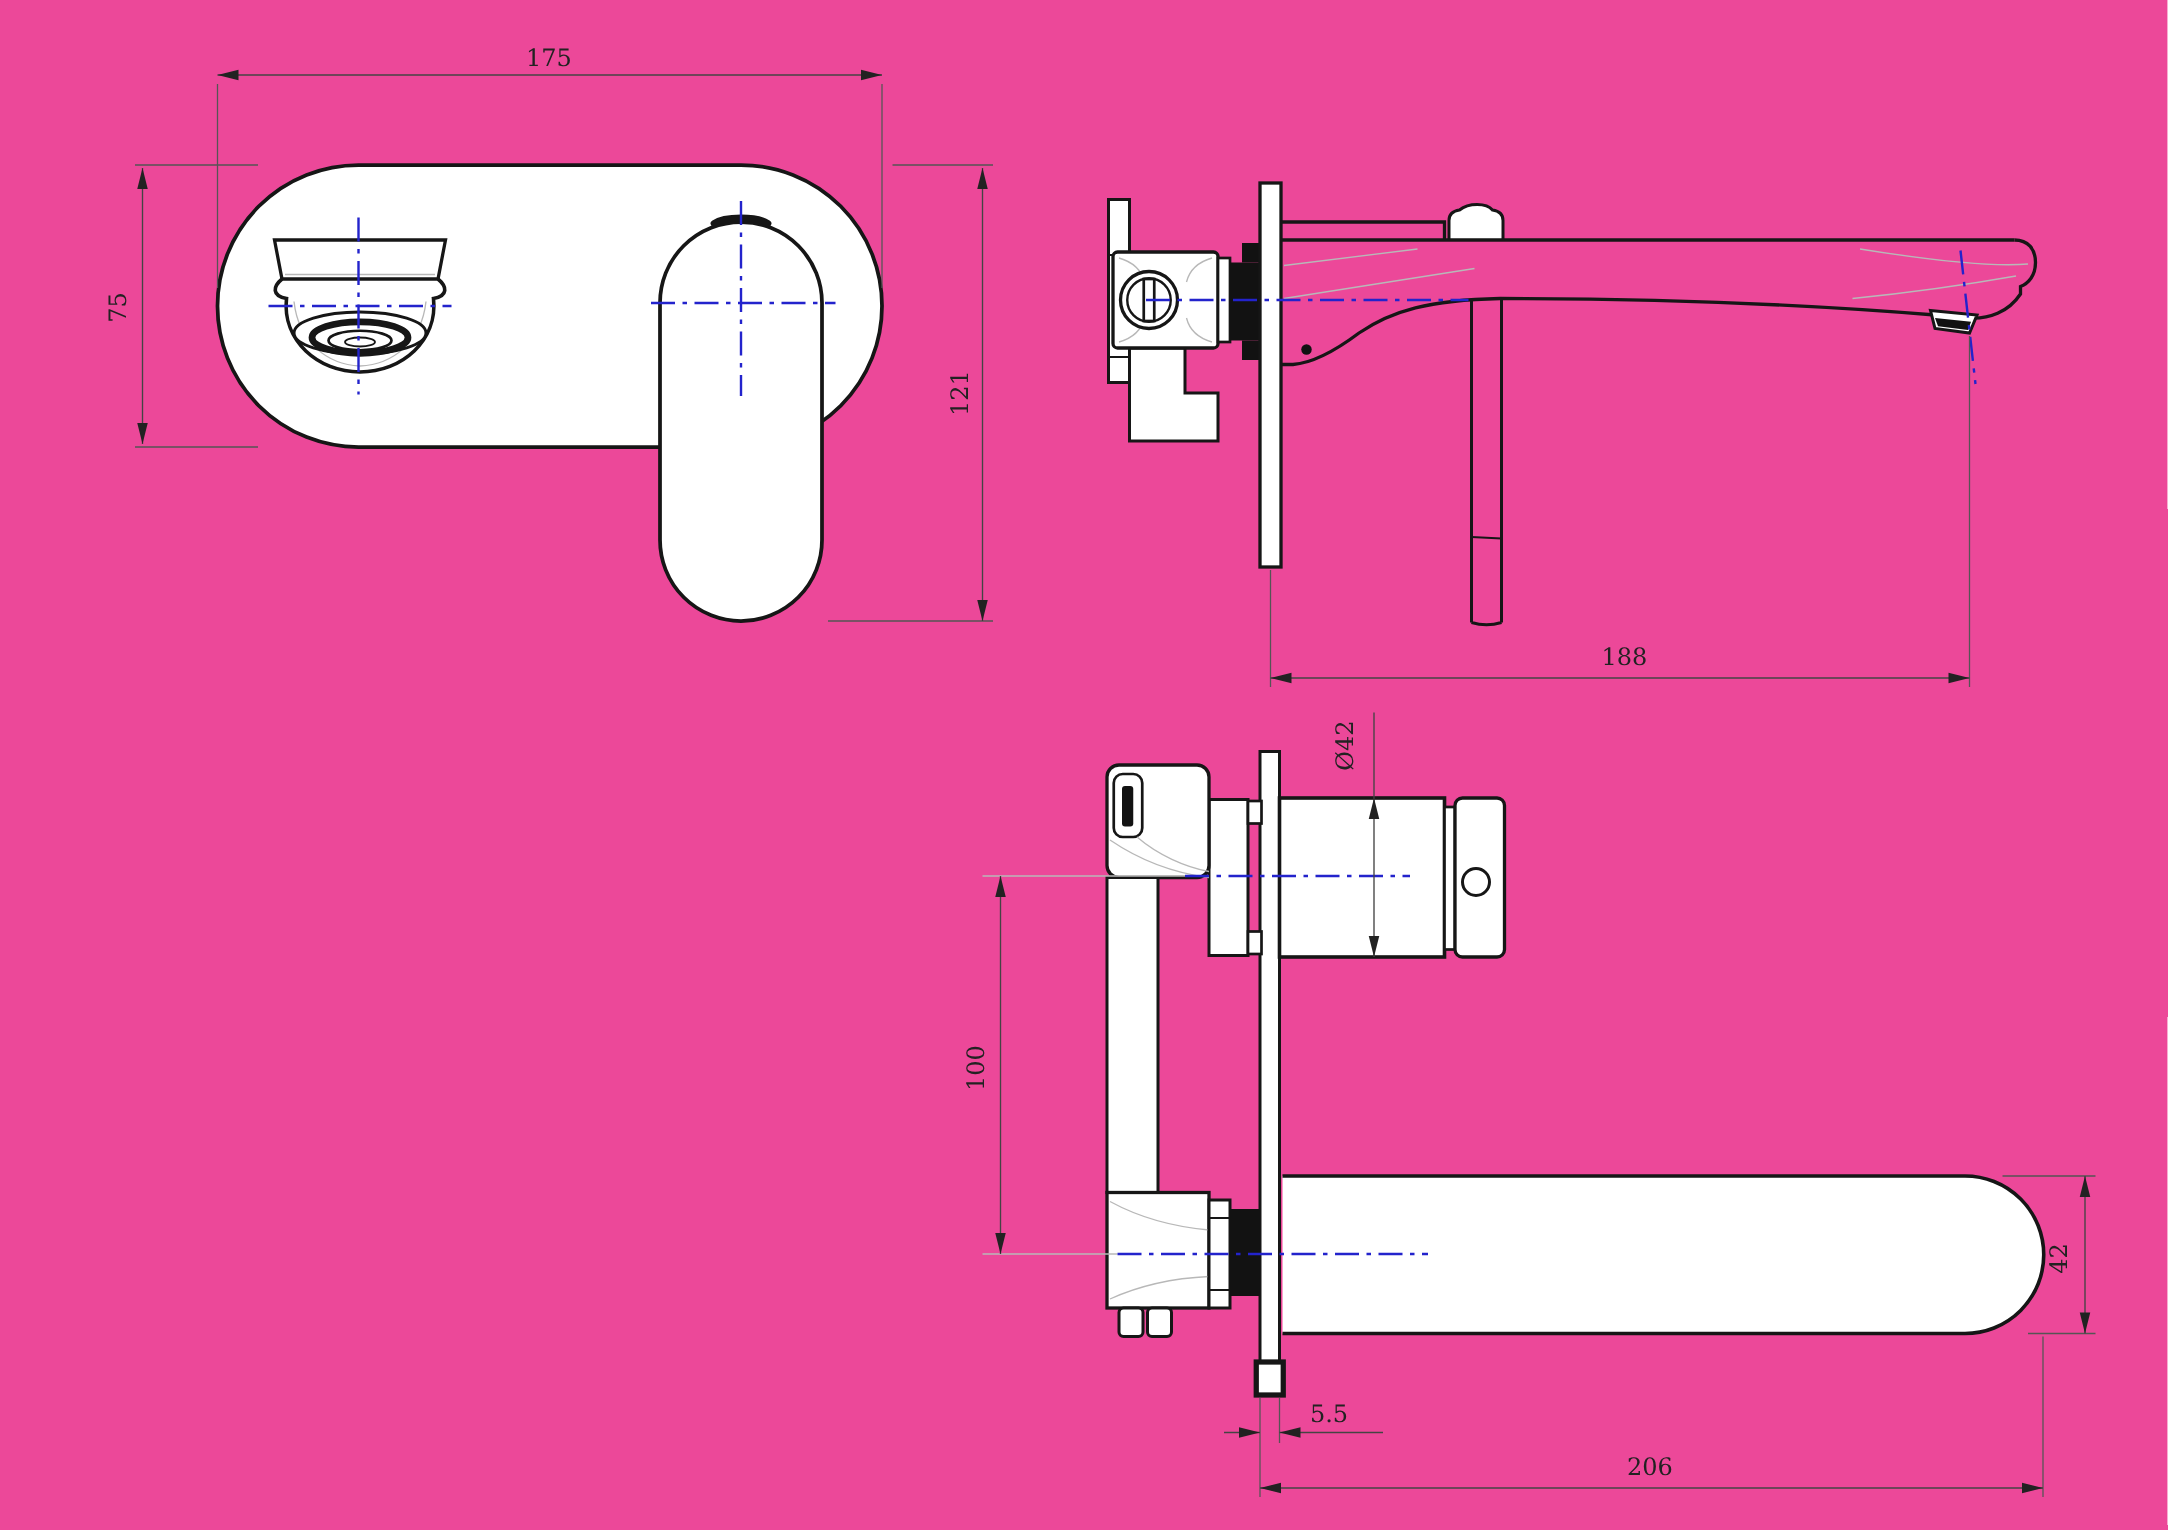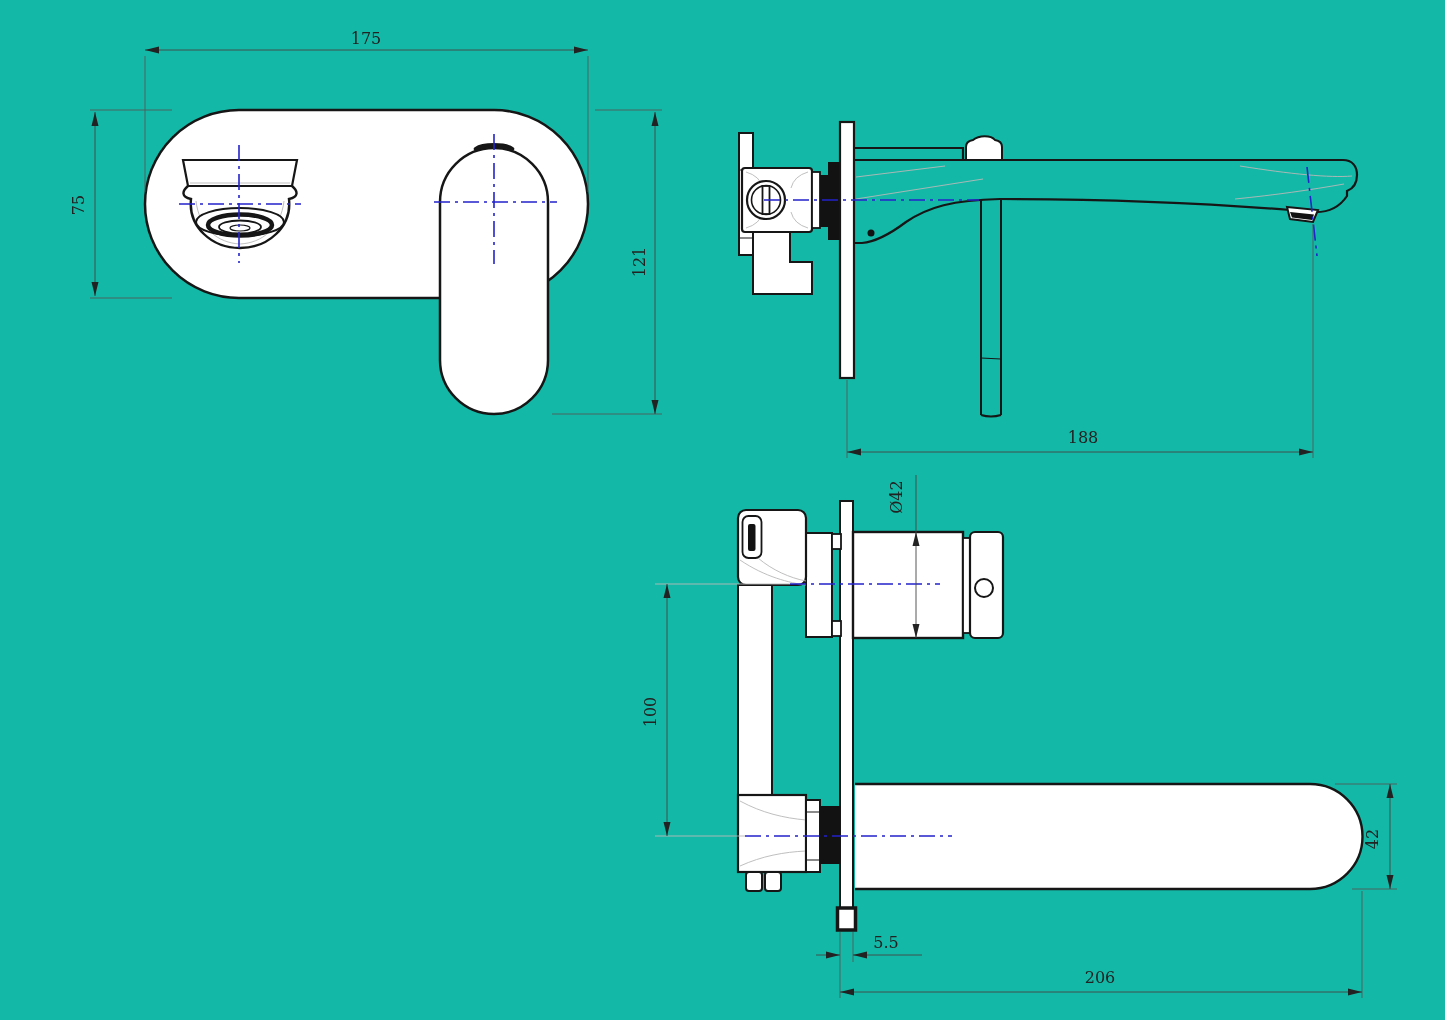--- a/index.html
+++ b/index.html
@@ -1,19 +1,19 @@
 <!DOCTYPE html>
 <html><head>
 <meta charset="utf-8">
 <style>
   html,body{margin:0;padding:0;background:#ffffff;}
   .canvas{
     position:relative;
     width:1445px;height:1020px;
-    background:#14b8a6;
+    background:#ec4899;
     font-family:"DejaVu Serif", serif;
     overflow:hidden;
   }
   svg{display:block;}
   text{
     font-family:"DejaVu Serif", serif;
     font-size:16px;
     fill:#222222;
   }
   .outline{stroke:#161616;fill:none;}

